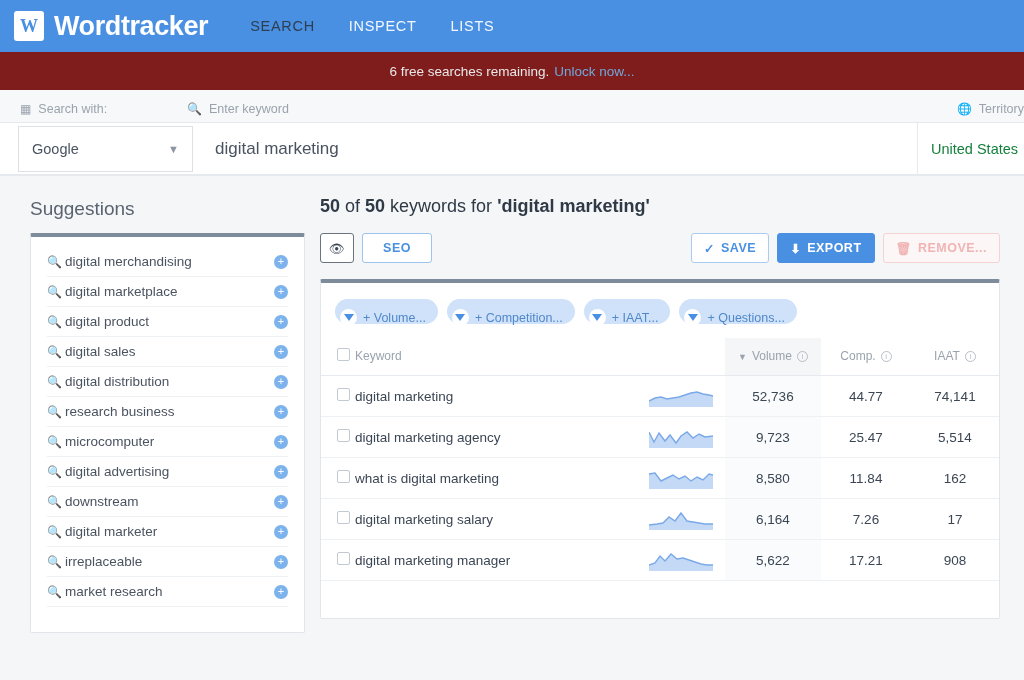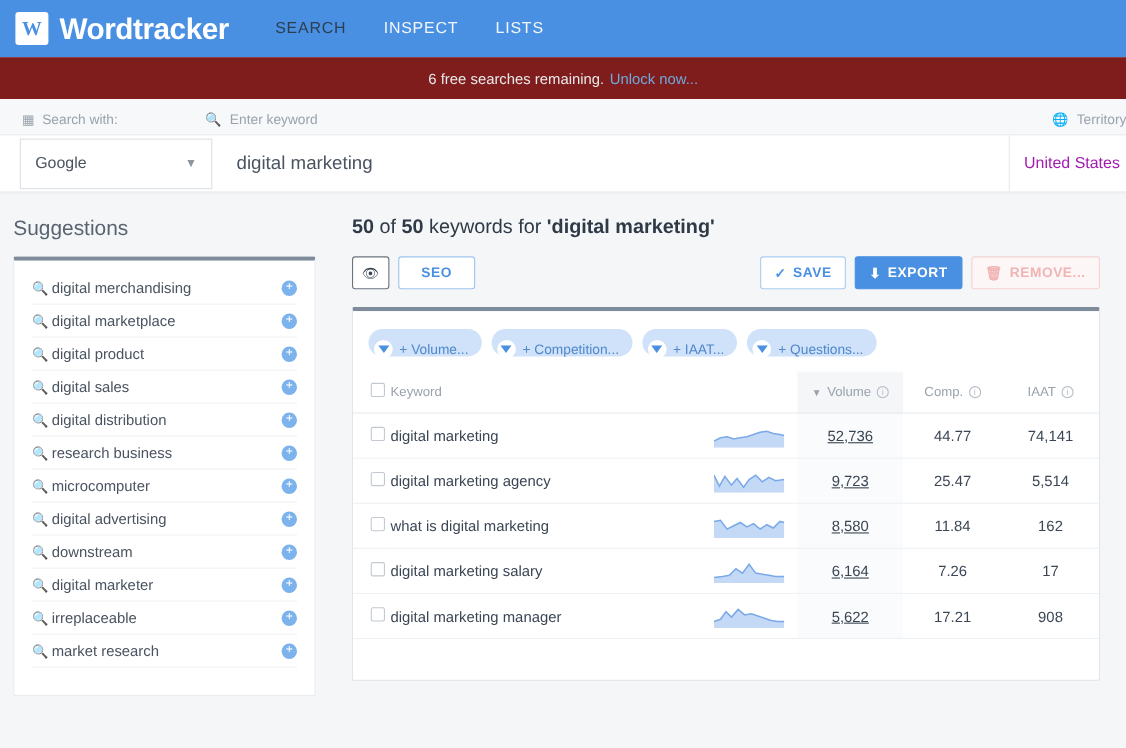--- a/index.html
+++ b/index.html
@@ -63,28 +63,28 @@
     padding: 0 13px; font-size: 14.5px; color: #4a5360; cursor: pointer;
     height: 46px; align-self: center;
   }
   .chev { color: #8d959e; font-size: 11px; }
   .f-keyword {
     flex: 1; display: flex; align-items: center; padding-left: 22px;
     font-size: 17px; color: #4a5360; border-right: 1px solid #e6e9ed; cursor: text;
   }
   .f-territory {
     width: 106px; display: flex; align-items: center; padding-left: 13px;
-    font-size: 14.5px; color: #a21caf; cursor: pointer;
+    font-size: 14.5px; color: #15803d; cursor: pointer;
   }
 
   
   .body { display: flex; height: 452px; }
 
   
-  .sidebar { width: 310px; padding: 22px 0 0 12px; }
+  .sidebar { width: 310px; padding: 22px 0 0 30px; }
   .sug-title { font-size: 19px; color: #5a6470; font-weight: normal; margin-bottom: 13px; }
   .sug-panel {
     width: 275px; background: #fff; border: 1px solid #e2e6ea;
     border-top: 4px solid #7e8b9a; border-radius: 2px;
     padding: 10px 0 0 0; height: 400px; overflow: hidden;
   }
   .sug-item {
     display: flex; align-items: center; height: 30px;
     margin: 0 16px; border-bottom: 1px solid #eef1f4;
     font-size: 13.5px; color: #4a5360; cursor: pointer;
@@ -151,21 +151,21 @@
   .info {
     display: inline-block; width: 11px; height: 11px; border: 1px solid #b6bec7;
     border-radius: 50%; font-size: 8px; line-height: 10px; text-align: center;
     color: #b6bec7; margin-left: 5px; vertical-align: 1px; cursor: pointer;
   }
   .sortcar { font-size: 9px; color: #9aa3ad; margin-right: 5px; }
   tbody td {
     font-size: 13.5px; color: #3b4654; padding: 9px 0;
     border-bottom: 1px solid #eef1f4;
   }
-  tbody td.c-vol { background: #fafbfc; text-decoration: underline; }
+  tbody td.c-vol { background: #fafbfc; }
   .cb {
     width: 13px; height: 13px; border: 1px solid #c2c9d1; border-radius: 2px;
     background: #fff; display: inline-block; cursor: pointer;
   }
   .spark { width: 64px; height: 22px; display: block; }
 </style>
 </head>
 <body>
 
 <div class="topnav">

